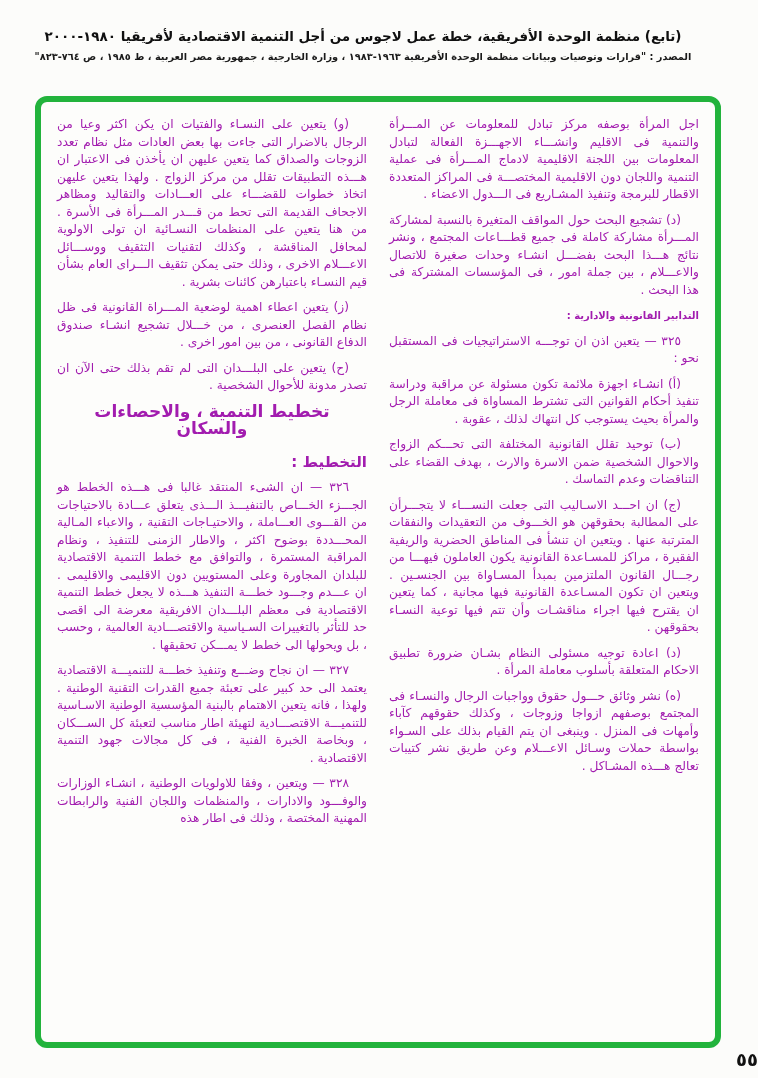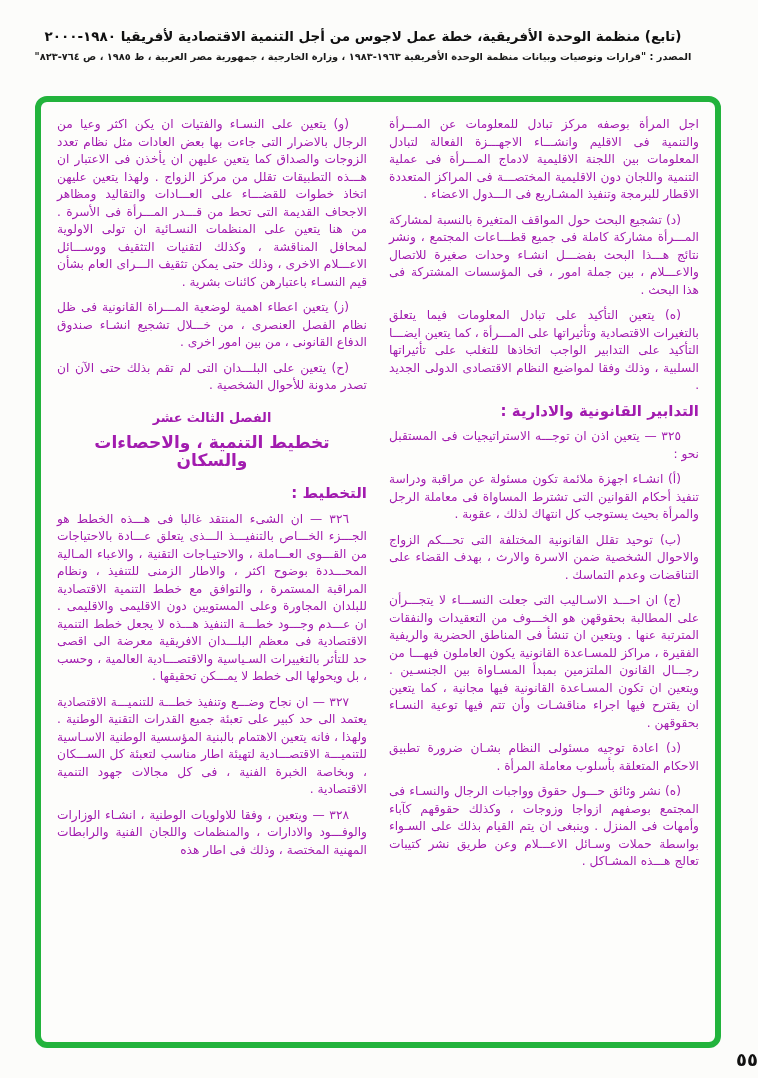--- a/index.html
+++ b/index.html
@@ -36,21 +36,21 @@
   .cols{display:flex;gap:22px;height:100%;}
   .col{
     flex:1;
     font-size:12.2px;line-height:17.5px;
     color:#a21caf;
     text-align:justify;
   }
   p.para{margin:0 0 8px 0;text-indent:18px;}
   p.para.no-indent{text-indent:0;}
   .sec-heading{
-    font-weight:bold;margin:12px 0 10px 0;font-size:15px;
+    font-weight:bold;margin:12px 0 10px 0;font-size:10px;
   }
   .chapter-num{
     text-align:center;font-weight:bold;font-size:12.8px;
     margin:14px 0 8px 0;
   }
   .chapter-title{
     text-align:center;font-weight:bold;font-size:17px;
     margin:0 0 16px 0;
   }
   .sub-heading{
@@ -70,35 +70,33 @@
     <div class="title">(تابع) منظمة الوحدة الأفريقية، خطة عمل لاجوس من أجل التنمية الاقتصادية لأفريقيا ١٩٨٠-٢٠٠٠</div>
     <div class="source">المصدر : "قرارات وتوصيات وبيانات منظمة الوحدة الأفريقية ١٩٦٣-١٩٨٣ ، وزارة الخارجية ، جمهورية مصر العربية ، ط ١٩٨٥ ، ص ٧٦٤-٨٢٣"</div>
   </div>
 
   <div class="content-frame" style="border-color: rgb(34, 179, 60);">
     <div class="cols">
 
       <div class="col">
         <p class="para no-indent">اجل المرأة بوصفه مركز تبادل للمعلومات عن المـــرأة والتنمية فى الاقليم وانشـــاء الاجهـــزة الفعالة لتبادل المعلومات بين اللجنة الاقليمية لادماج المـــرأة فى عملية التنمية واللجان دون الاقليمية المختصـــة فى المراكز المتعددة الاقطار للبرمجة وتنفيذ المشـاريع فى الـــدول الاعضاء .</p>
         <p class="para">(د) تشجيع البحث حول المواقف المتغيرة بالنسبة لمشاركة المـــرأة مشاركة كاملة فى جميع قطـــاعات المجتمع ، ونشر نتائج هـــذا البحث بفضـــل انشـاء وحدات صغيرة للاتصال والاعـــلام ، بين جملة امور ، فى المؤسسات المشتركة فى هذا البحث .</p>
-        <p class="para">(ه) يتعين التأكيد على تبادل المعلومات فيما يتعلق بالتغيرات الاقتصادية وتأثيراتها على المـــرأة ، كما يتعين ايضـــا التأكيد على التدابير الواجب اتخاذها للتغلب على تأثيراتها السلبية ، وذلك وفقا لمواضيع النظام الاقتصادى الدولى الجديد .</p>
         <p class="para no-indent sec-heading">التدابير القانونية والادارية :</p>
         <p class="para">٣٢٥ — يتعين اذن ان توجـــه الاستراتيجيات فى المستقبل نحو :</p>
         <p class="para">(أ) انشـاء اجهزة ملائمة تكون مسئولة عن مراقبة ودراسة تنفيذ أحكام القوانين التى تشترط المساواة فى معاملة الرجل والمرأة بحيث يستوجب كل انتهاك لذلك ، عقوبة .</p>
         <p class="para">(ب) توحيد تقلل القانونية المختلفة التى تحـــكم الزواج والاحوال الشخصية ضمن الاسرة والارث ، بهدف القضاء على التناقضات وعدم التماسك .</p>
         <p class="para">(ج) ان احـــد الاسـاليب التى جعلت النســـاء لا يتجـــرأن على المطالبة بحقوقهن هو الخـــوف من التعقيدات والنفقات المترتبة عنها . ويتعين ان تنشأ فى المناطق الحضرية والريفية الفقيرة ، مراكز للمسـاعدة القانونية يكون العاملون فيهـــا من رجـــال القانون الملتزمين بمبدأ المسـاواة بين الجنسـين . ويتعين ان تكون المسـاعدة القانونية فيها مجانية ، كما يتعين ان يقترح فيها اجراء مناقشـات وأن تتم فيها توعية النسـاء بحقوقهن .</p>
         <p class="para">(د) اعادة توجيه مسئولى النظام بشـان ضرورة تطبيق الاحكام المتعلقة بأسلوب معاملة المرأة .</p>
         <p class="para">(ه) نشر وثائق حـــول حقوق وواجبات الرجال والنسـاء فى المجتمع بوصفهم ازواجا وزوجات ، وكذلك حقوقهم كآباء وأمهات فى المنزل . وينبغى ان يتم القيام بذلك على السـواء بواسطة حملات وسـائل الاعـــلام وعن طريق نشر كتيبات تعالج هـــذه المشـاكل .</p>
       </div>
 
       <div class="col">
         <p class="para">(و) يتعين على النسـاء والفتيات ان يكن اكثر وعيا من الرجال بالاضرار التى جاءت بها بعض العادات مثل نظام تعدد الزوجات والصداق كما يتعين عليهن ان يأخذن فى الاعتبار ان هـــذه التطبيقات تقلل من مركز الزواج . ولهذا يتعين عليهن اتخاذ خطوات للقضـــاء على العـــادات والتقاليد ومظاهر الاجحاف القديمة التى تحط من قـــدر المـــرأة فى الأسرة . من هنا يتعين على المنظمات النسـائية ان تولى الاولوية لمحافل المناقشة ، وكذلك لتقنيات التثقيف ووســـائل الاعـــلام الاخرى ، وذلك حتى يمكن تثقيف الـــراى العام بشأن قيم النسـاء باعتبارهن كائنات بشرية .</p>
         <p class="para">(ز) يتعين اعطاء اهمية لوضعية المـــراة القانونية فى ظل نظام الفصل العنصرى ، من خـــلال تشجيع انشـاء صندوق الدفاع القانونى ، من بين امور اخرى .</p>
         <p class="para">(ح) يتعين على البلـــدان التى لم تقم بذلك حتى الآن ان تصدر مدونة للأحوال الشخصية .</p>
-        <div class="chapter-num">الفصل الثالث عشر</div>
         <div class="chapter-title">تخطيط التنمية ، والاحصاءات والسكان</div>
         <div class="sub-heading">التخطيط :</div>
         <p class="para">٣٢٦ — ان الشىء المنتقد غالبا فى هـــذه الخطط هو الجـــزء الخـــاص بالتنفيـــذ الـــذى يتعلق عـــادة بالاحتياجات من القـــوى العـــاملة ، والاحتيـاجات التقنية ، والاعباء المـالية المحـــددة بوضوح اكثر ، والاطار الزمنى للتنفيذ ، ونظام المراقبة المستمرة ، والتوافق مع خطط التنمية الاقتصادية للبلدان المجاورة وعلى المستويين دون الاقليمى والاقليمى . ان عـــدم وجـــود خطـــة التنفيذ هـــذه لا يجعل خطط التنمية الاقتصادية فى معظم البلـــدان الافريقية معرضة الى اقصى حد للتأثر بالتغييرات السـياسية والاقتصـــادية العالمية ، وحسب ، بل ويحولها الى خطط لا يمـــكن تحقيقها .</p>
         <p class="para">٣٢٧ — ان نجاح وضـــع وتنفيذ خطـــة للتنميـــة الاقتصادية يعتمد الى حد كبير على تعبئة جميع القدرات التقنية الوطنية . ولهذا ، فانه يتعين الاهتمام بالبنية المؤسسية الوطنية الاسـاسية للتنميـــة الاقتصـــادية لتهيئة اطار مناسب لتعبئة كل الســـكان ، وبخاصة الخبرة الفنية ، فى كل مجالات جهود التنمية الاقتصادية .</p>
         <p class="para">٣٢٨ — ويتعين ، وفقا للاولويات الوطنية ، انشـاء الوزارات والوفـــود والادارات ، والمنظمات واللجان الفنية والرابطات المهنية المختصة ، وذلك فى اطار هذه</p>
       </div>
 
     </div>
   </div>
 

